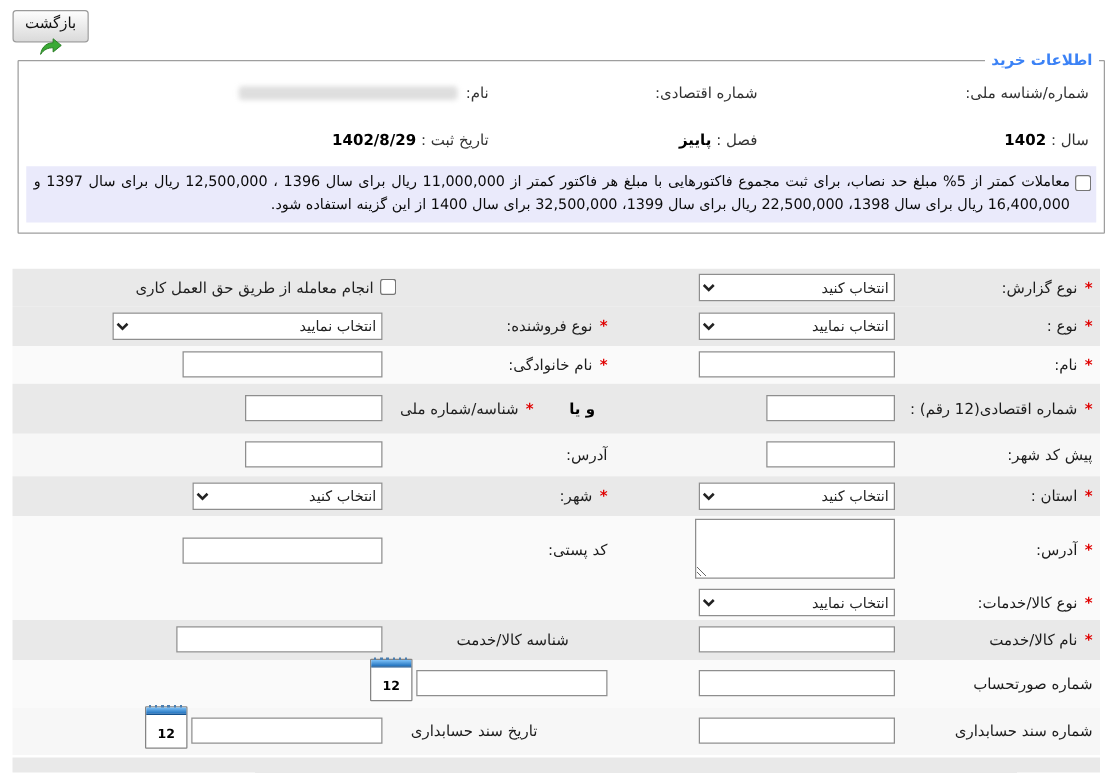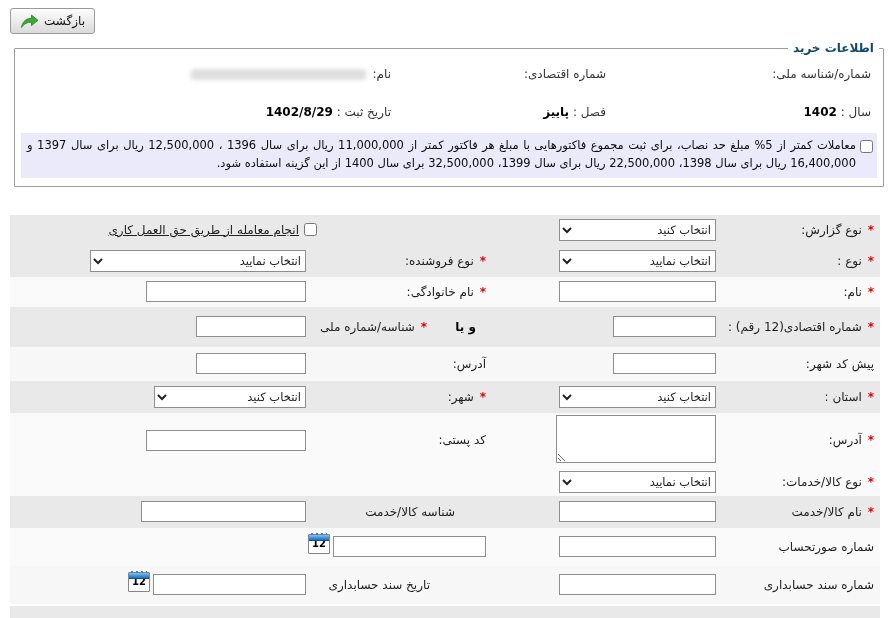--- a/index.html
+++ b/index.html
@@ -13,30 +13,31 @@
 
   
   .toolbar { text-align:left; margin:8px 10px 0 10px; height:28px; }
   .back-btn {
     display:inline-flex; align-items:center; gap:5px;
     height:26px; padding:2px 9px;
     border:1px solid #9a9a9a; border-radius:3px;
     background:linear-gradient(#fdfdfd,#dadada);
     font-family:"DejaVu Sans", sans-serif; font-size:12px; color:#111;
     cursor:pointer;
+    flex-direction:column;
   }
   .back-arrow svg { display:block; }
 
   
   fieldset.info {
     margin:5px 10px 0 14px; padding:2px 4px 8px 4px;
     border:1px solid #9e9e9e; border-radius:1px;
   }
   fieldset.info legend {
-    color:#0c4a6e; font-weight:bold; font-size:12px; padding:0 5px;
+    color:#3b82f6; font-weight:bold; font-size:12px; padding:0 5px;
   }
   .info-grid {
     display:grid; grid-template-columns:265px 215px 1fr;
     row-gap:24px; padding:10px 8px 12px 8px;
   }
   .icell { text-align:right; padding-left:10px; white-space:nowrap; color:#333; }
   .icell b { color:#000; }
   .redacted {
     display:inline-block; width:175px; height:11px; margin-right:3px;
     background:#dedede; border-radius:3px; filter:blur(2px);
@@ -64,43 +65,43 @@
   .c { padding:2px 4px; }
   .lbl { text-align:right; padding-right:6px; line-height:1.35; color:#1c1c1c; }
   .lbl2 { text-align:right; color:#1c1c1c; }
   .pad35 { padding-right:35px; }
   .pad60 { padding-right:60px; }
   .req { color:#e00000; font-weight:bold; margin-left:2px; }
   .orlbl { font-weight:bold; color:#000; }
   .cell-or { display:flex; align-items:center; justify-content:space-between;
              padding-right:14px; padding-left:10px; }
   .chk-cell { grid-column:3 / 5; display:flex; align-items:center;
-              justify-content:flex-start; padding-right:170px; gap:1px;text-decoration:underline; }
+              justify-content:flex-start; padding-right:170px; gap:1px; }
 
   select, input[type="text"], textarea {
     font-family:"DejaVu Sans", sans-serif; font-size:11.5px; color:#222;
     border:1px solid #8e8e8e; background:#fff;
   }
   select { height:22px; width:157px; }
   select.w216 { width:216px; }
   select.w152 { width:152px; }
   input[type="text"] { height:21px; width:157px; padding:0 3px; }
   .w160 { width:160px !important; }
   .w165 { width:165px !important; }
   .w153 { width:153px !important; }
   .w110 { width:110px !important; }
   .w103 { width:103px !important; }
   textarea { width:160px; height:48px; resize:both; }
 
   .ctrl4 { padding-left:0; }
   .date-wrap { display:flex; align-items:center; gap:3px; }
   .cal {
-    position:relative; width:22px; height:20px; padding:4px;
+    position:relative; width:22px; height:20px; padding:16px;
     border:1px solid #848484; background:#fff; cursor:pointer;
-    display:flex; align-items:center; justify-content:center;
+    display:flex; align-items:flex-start; justify-content:center;
     transform:translateY(-3px); border-radius:1px;
   }
   .cal-top { position:absolute; top:0; left:0; right:0; height:6px;
     background:linear-gradient(#7cc0f7,#1d6fbc); border-bottom:1px solid #14528f; }
   .cal-top::before { content:""; position:absolute; top:-2px; left:2px; right:2px; height:2px;
     background:repeating-linear-gradient(90deg,#4a7eb0 0 2px,transparent 2px 5px); }
   .cal-day { font-weight:bold; font-size:10px; line-height:12px; color:#000;
     font-family:"DejaVu Sans", sans-serif; }
 
   .bottom-band { margin:2px 14px 0 10px; height:14px; background:#e9e9e9; }

